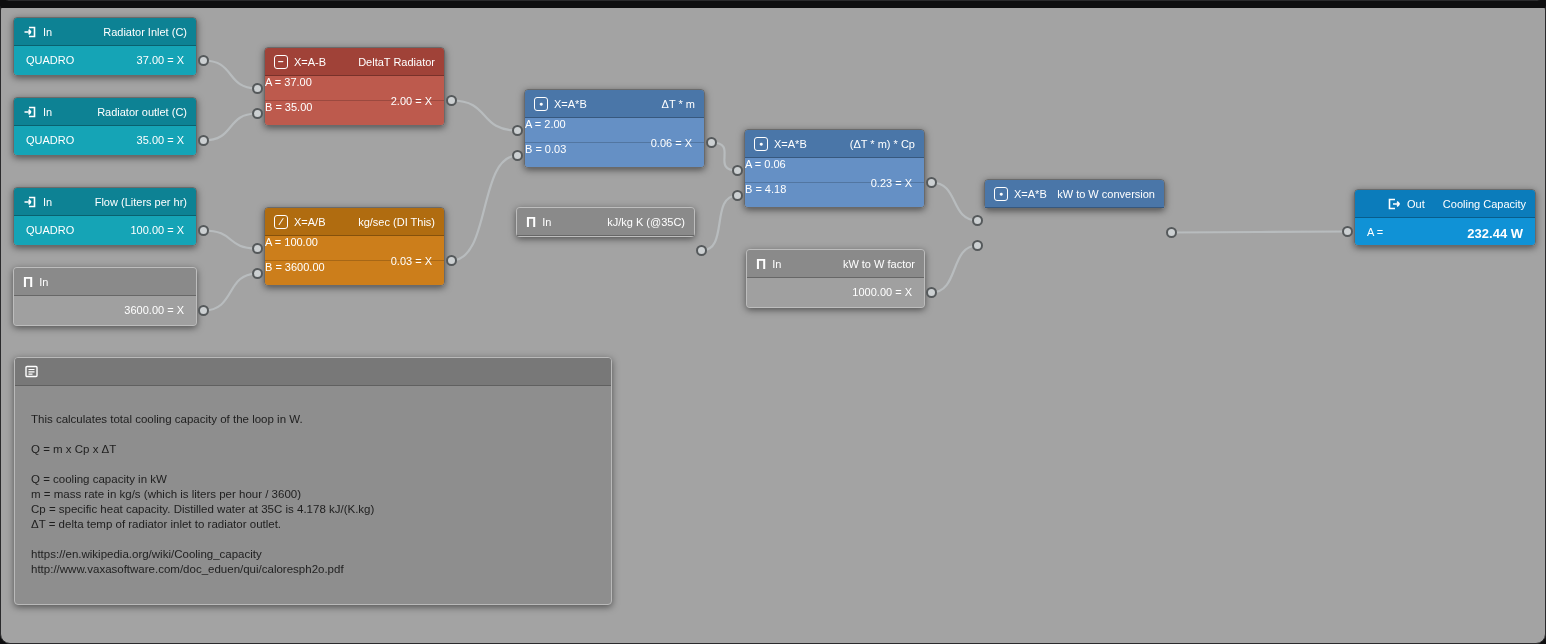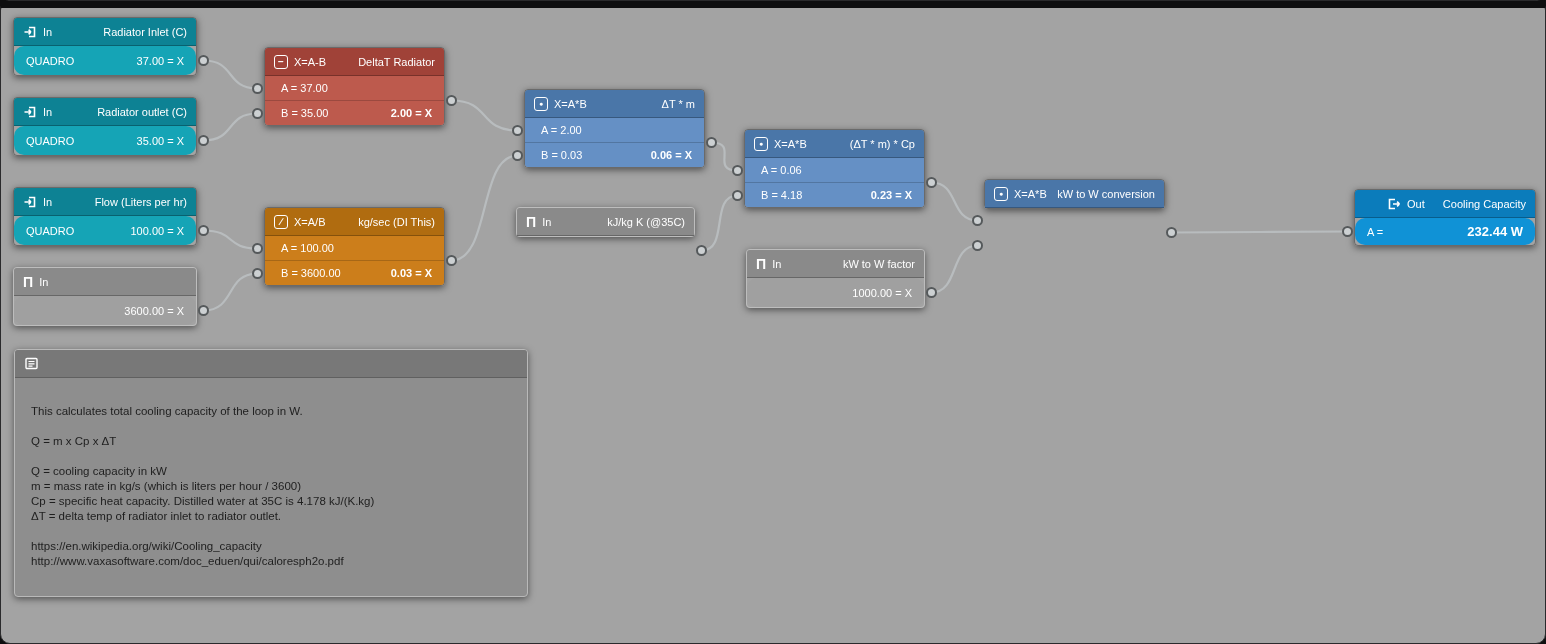--- a/index.html
+++ b/index.html
@@ -12,29 +12,29 @@
 
   .node { position:absolute; z-index:2; border-radius:4px; color:#fff; font-size:11px;
           box-shadow:0 2px 7px rgba(0,0,0,.5); border:1px solid rgba(0,0,0,.35); }
   .node-header { height:28px; display:flex; align-items:center; gap:6px; padding:0 9px;
                  border-radius:3px 3px 0 0; border-bottom:1px solid rgba(0,0,0,.25); }
   .node-title { margin-left:auto; white-space:nowrap; }
   .node-title.tiny { font-size:8px;margin-top:44px; }
   .node-body { position:relative; border-radius:0 0 3px 3px; }
 
   
-  .simple-body { height:29px; display:flex; align-items:center; padding:8px 12px;border-radius:10px; }
+  .simple-body { height:29px; display:flex; align-items:flex-start; padding:8px 12px; }
   .spread { justify-content:space-between; }
   .endal { justify-content:flex-end; }
 
   
   .rows { height:49px; }
-  .row { height:24px; display:flex; align-items:center; padding-left:16px; }
+  .row { height:24px; display:flex; align-items:flex-start; padding-left:0; }
   .row + .row { border-top:1px solid rgba(0,0,0,.18); }
-  .out-val { position:absolute; right:12px; top:12px; height:100%; display:flex; align-items:center;font-weight:bold; }
+  .out-val { position:absolute; right:12px; top:0; height:100%; display:flex; align-items:center; }
 
   
   .teal  .node-header { background:#0d8294; } .teal  .node-body { background:#15a4b6; }
   .red   .node-header { background:#a04238; } .red   .node-body { background:#bd5a4d; }
   .orange .node-header{ background:#b06c10; } .orange .node-body{ background:#cc7e1b; }
   .blue  .node-header { background:#4a76a8; } .blue  .node-body { background:#6590c5; }
   .gray  .node-header { background:#8a8a8a; } .gray  .node-body { background:#a0a0a0; }
   .gray  { border:1px solid #bdbdbd; }
   .azure .node-header { background:#0b7cbb;padding-left:32px; } .azure .node-body { background:#1092d6; }
 
@@ -254,21 +254,21 @@
       <span>Out</span>
       <span class="node-title">Cooling Capacity</span>
     </div>
     <div class="node-body simple-body spread" style="height:27px">
       <span>A =</span>
       <span class="big-val">232.44 W</span>
     </div>
     <span class="port" style="left:-13px;top:36px"></span>
   </div>
 
-  <div class="node comment" style="left:13px;top:348px;width:514px;height:248px">
+  <div class="node comment" style="left:13px;top:356px;width:598px;height:248px">
     <div class="node-header">
       <svg width="15" height="15" viewBox="0 0 15 15">
           <rect x="2" y="2.5" width="11" height="10" rx="1" fill="none" stroke="#fff" stroke-width="1.4"></rect>
           <path d="M4.5 5.5 H10.5 M4.5 7.8 H10.5 M4.5 10.1 H8.5" stroke="#fff" stroke-width="1.2" fill="none"></path>
         </svg>
     </div>
     <div class="comment-body">This calculates total cooling capacity of the loop in W.
 
 Q = m x Cp x ΔT
 

